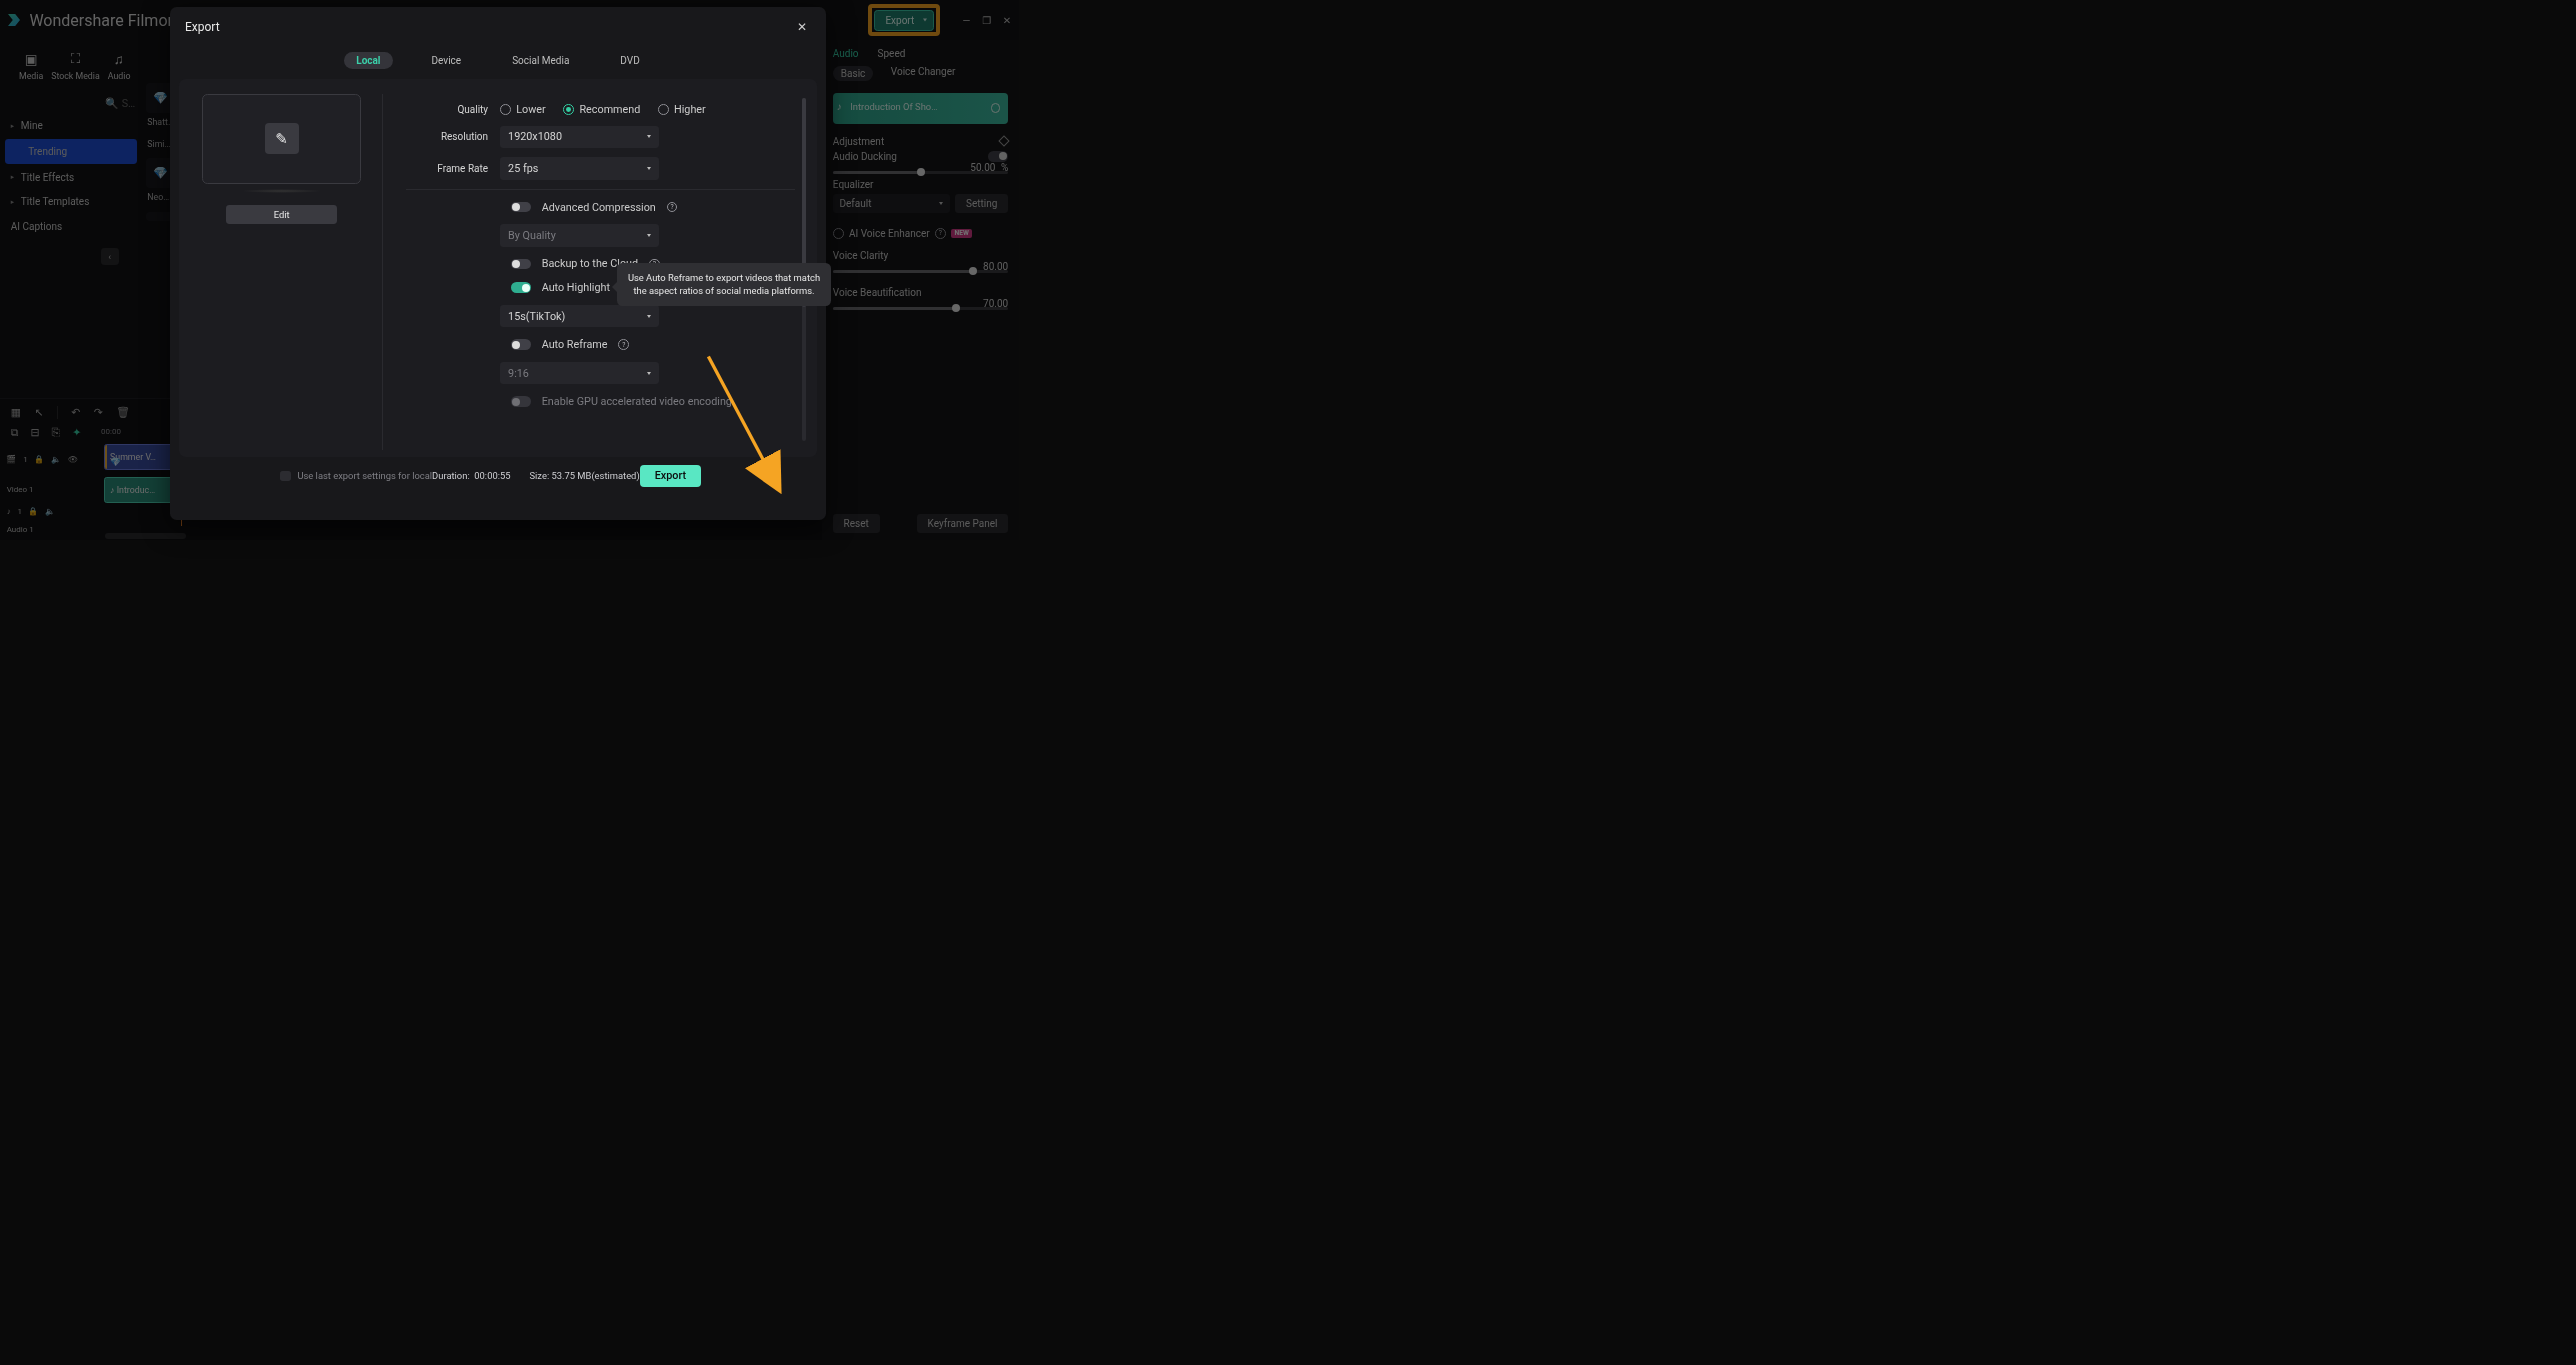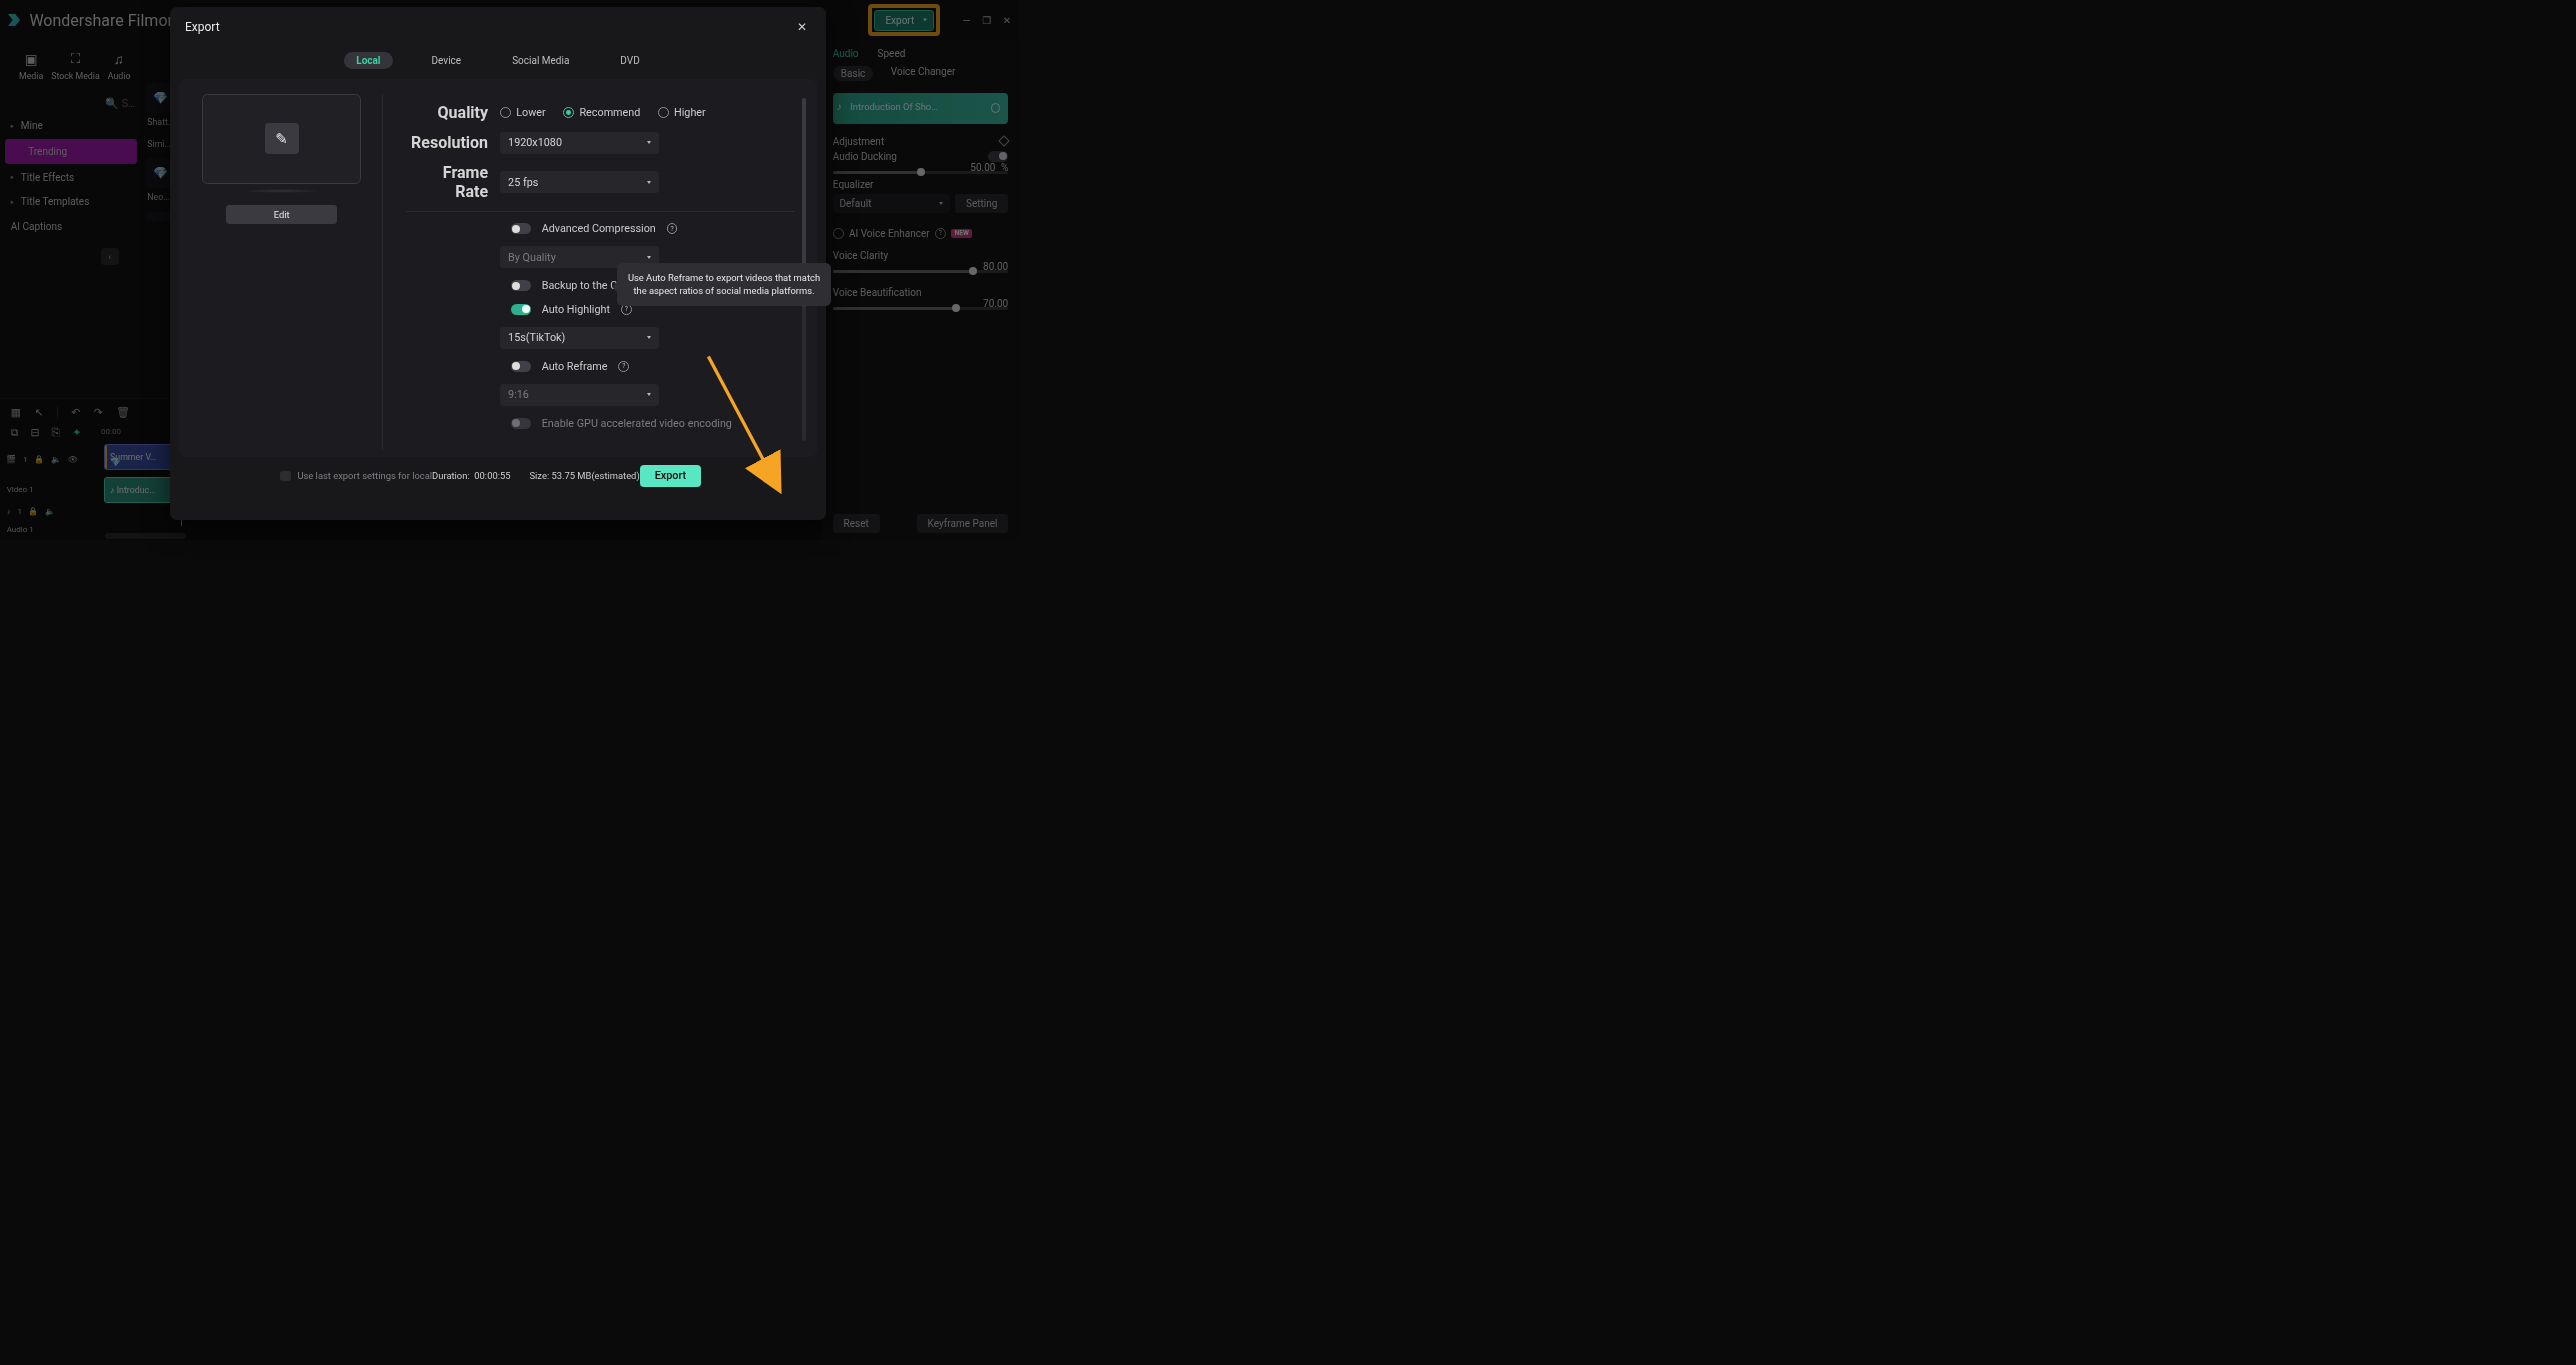--- a/index.html
+++ b/index.html
@@ -21,21 +21,21 @@
 
   
   .main { display:flex; height: calc(100% - 40px); }
   .left { width: 142px; background:#121214; padding-top:5.4px; position:relative; z-index:2;}
   .mediabar { display:flex; gap:8px; padding:5.4px 4px 12px 19px; }
   .mediabar .mitem{display:flex;flex-direction:column;align-items:center;gap:4px;color:#cfcfcf;font-size:8.8px;}
   .micon{width:19px;height:16px;display:flex;align-items:center;justify-content:center;font-size:13.5px;}
 
   .siderow{display:flex;align-items:center;gap:6.7px;padding:6.7px 10.8px;color:#c9c9c9;font-size:10px;}
   .siderow .chev{font-size:6.7px;color:#888;}
-  .siderow.selected{background:#a21caf;border-radius:3.4px;margin:1.3px 5.4px;text-align:center;}
+  .siderow.selected{background:#1d4ed8;border-radius:3.4px;margin:1.3px 5.4px;text-align:center;}
   .search-row{display:flex;align-items:center;justify-content:flex-end;padding:4px 6.7px;color:#888;}
 
   .back-chip{width:17.5px;height:17.5px;border-radius:3.4px;background:#2a2a2d;display:flex;align-items:center;justify-content:center;margin:9.4px 0 0 101px;color:#bbb;font-size:9.4px;}
 
   .center { flex:1; background:#121214; position:relative; z-index:2;}
   .thumbcol{position:absolute;left:4px;top:43px;width:31px;display:flex;flex-direction:column;gap:1.3px;}
   .thumb{width:30px;height:30px;border-radius:4px;background:#1a1a1e;display:flex;align-items:center;justify-content:center;font-size:12px;}
   .thumbcap{font-size:8.8px;color:#bdbdbd;margin:2.7px 0 8px 1.3px;}
 
   
@@ -92,21 +92,21 @@
   .m-card{margin:0 9.4px;background:#1c1c20;border-radius:6.7px;padding:15px 15px 6.7px 15px;height:378px;display:flex;gap:6.7px;position:relative;}
   .m-left{width:189px;display:flex;flex-direction:column;align-items:center;border-right:0.7px solid #2a2a2f;padding-right:13.5px;}
   .m-prev{width:159px;height:90px;border:0.7px solid #3a3a40;border-radius:5.4px;display:flex;align-items:center;justify-content:center;background:#202025;}
   .m-prev .pic{width:34px;height:31px;border-radius:4px;background:#3a3a40;display:flex;align-items:center;justify-content:center;color:#e8e8e8;font-size:15px;}
   .m-prev-shadow{width:81px;height:4px;border-radius:50%;background:radial-gradient(ellipse,#333 0,#1c1c20 70%);margin-top:5.4px;}
   .m-edit{margin-top:12px;width:111px;background:#3a3a40;color:#e8e8e8;border-radius:3.4px;padding:4px 0;text-align:center;font-size:9.4px;}
   .m-right{flex:1;padding:0 6.7px 0 16px;position:relative;}
   .m-right .sbar{position:absolute;right:-4px;top:4px;width:4px;height:343px;background:#2a2a2f;border-radius:2.7px;}
   .m-right .sbar .th{position:absolute;left:0;right:0;top:0;height:209px;background:#3a3a40;border-radius:2.7px;}
   .m-row{display:flex;align-items:center;margin:9.4px 0;}
-  .m-label{width:94px;text-align:right;padding-right:12px;color:#d5d5d5;font-size:16px;font-weight:bold;}
+  .m-label{width:94px;text-align:right;padding-right:12px;color:#d5d5d5;font-size:10px;}
   .m-radio{display:flex;align-items:center;gap:5.4px;margin-right:17.5px;cursor:default;}
   .rdot{width:10.8px;height:10.8px;border:1.3px solid #8f8f95;border-radius:50%;position:relative;}
   .rdot.on{border-color:#34cfa3;}
   .rdot.on::after{content:"";position:absolute;inset:2px;border-radius:50%;background:#34cfa3;}
   .m-select{width:159px;background:#26262b;border-radius:3.4px;padding:4.7px 8px;display:flex;justify-content:space-between;align-items:center;color:#d5d5d5;}
   .m-select.disabled{color:#7b7b80;}
   .m-hr{height:0.7px;background:#2a2a2f;margin:6.7px 0 2.7px 0;}
   .m-tog-row{display:flex;align-items:center;gap:10.8px;margin:10.8px 0;}
   .m-tog{width:20px;height:10.8px;border-radius:6.7px;background:#404047;position:relative;}
   .m-tog::after{content:"";position:absolute;width:8px;height:8px;border-radius:50%;background:#ddd;top:1.3px;left:1.3px;}

